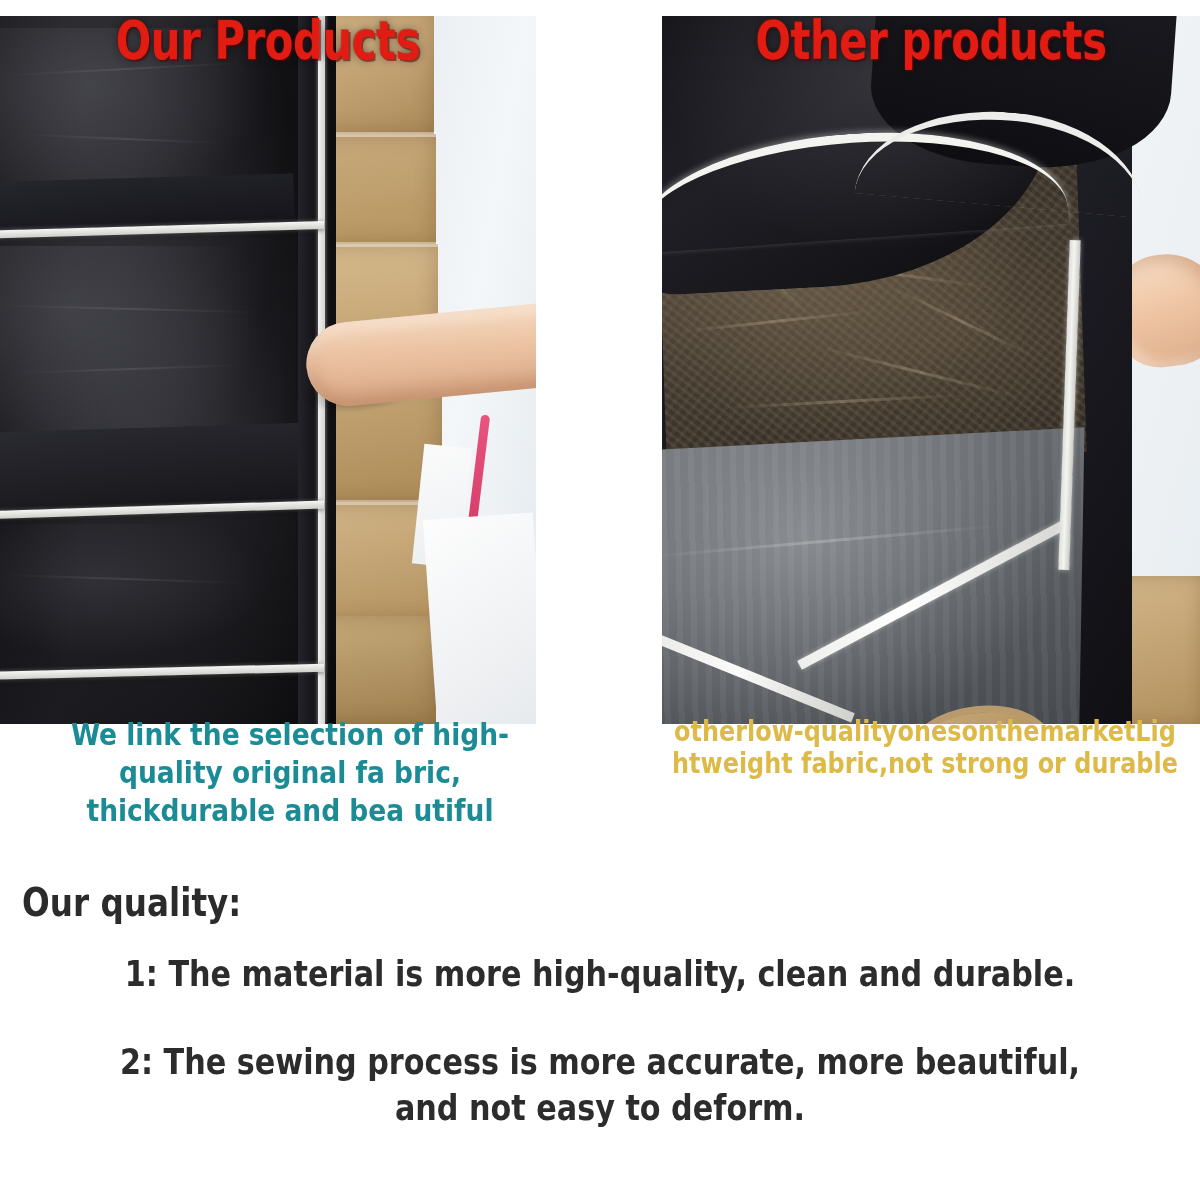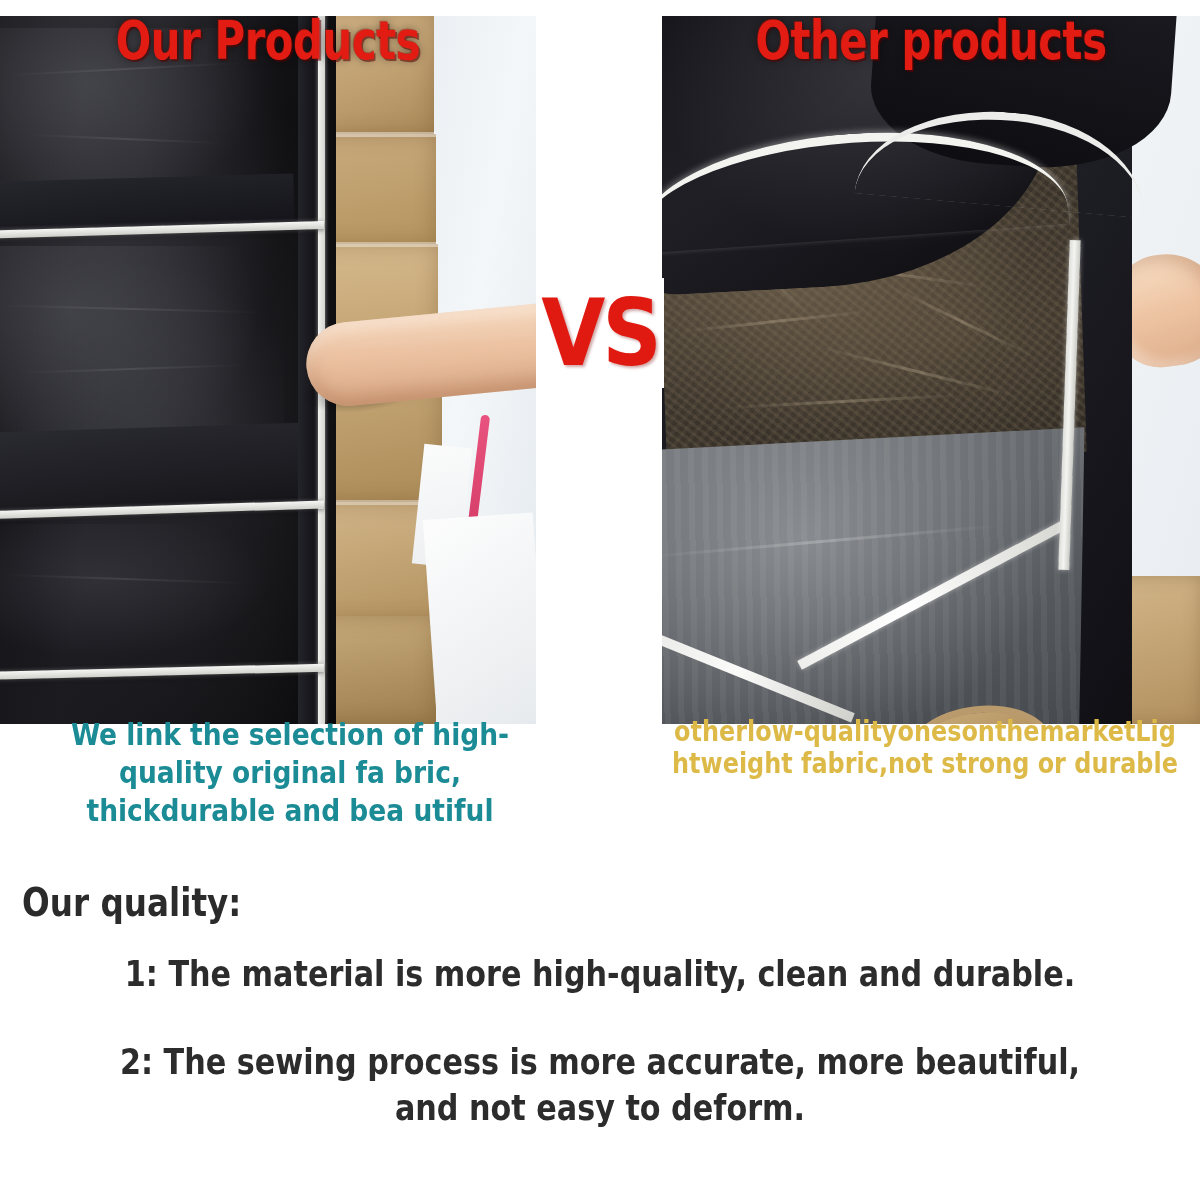--- a/index.html
+++ b/index.html
@@ -491,21 +491,20 @@
 
       <div id="r-outer-flap"></div>
       <div id="r-outer-flap2"></div>
       <div id="r-bind-top"></div>
       <div id="r-bind-top2"></div>
     </div>
 
     <div class="panel-title">Other products</div>
   </div>
 
-  <div id="vs-badge">VS</div>
 </div>
 
 <div id="captions">
   <div class="caption" id="caption-ours">We link the selection of high-quality original fa bric, thickdurable and bea utiful</div>
   <div class="caption" id="caption-other">otherlow-qualityonesonthemarketLightweight fabric,not strong or durable</div>
 </div>
 
 <div id="quality-block">
   <div id="quality-heading">Our quality:</div>
   <div class="quality-item" id="quality-item-1">1: The material is more high-quality, clean and durable.</div>

